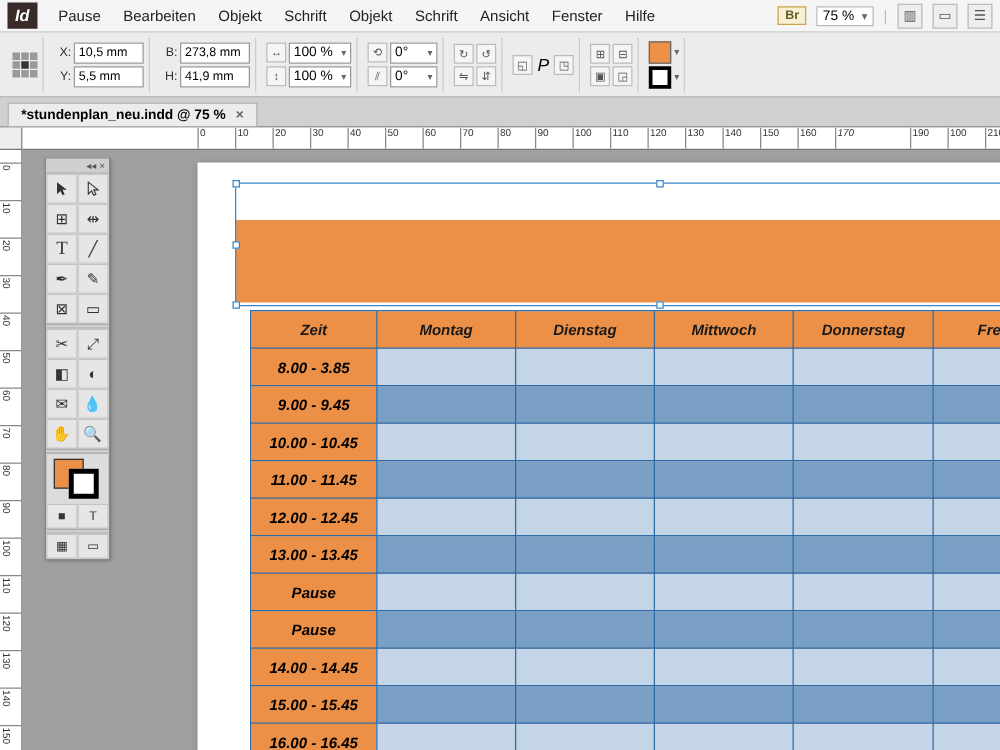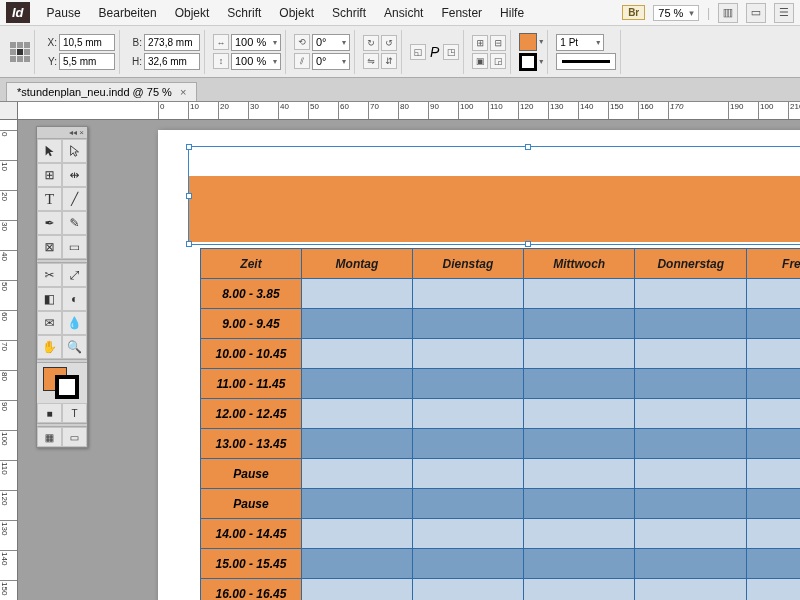--- a/index.html
+++ b/index.html
@@ -22,21 +22,21 @@
 .pct-input { width: 50px; height: 17px; border: 1px solid #999; background: #fff; font-size: 11px; padding: 0 3px; display: flex; align-items: center; justify-content: space-between; }
 .pct-input::after { content: "▾"; font-size: 8px; color: #666; }
 .mini-icon { width: 16px; height: 16px; border: 1px solid #bbb; background: #f5f5f5; display: flex; align-items: center; justify-content: center; font-size: 9px; color: #555; }
 .swatch { width: 18px; height: 18px; border: 1px solid #666; }
 .stroke-sel { width: 48px; height: 17px; border: 1px solid #999; background: #fff; display: flex; align-items: center; padding: 0 3px; font-size: 10px; gap: 4px; }
 .stroke-sel::after { content: "▾"; font-size: 8px; color: #666; margin-left: auto; }
 .stroke-sample { width: 60px; height: 17px; border: 1px solid #999; background: #fff; display: flex; align-items: center; justify-content: center; }
 .stroke-sample div { width: 48px; height: 3px; background: #000; }
 
 .tabbar { height: 24px; background: #d0d0d0; display: flex; align-items: flex-end; padding-left: 6px; border-bottom: 1px solid #888; }
-.doc-tab { background: #ececec; border: 1px solid #aaa; border-bottom: none; padding: 3px 10px; font-size: 11px; display: flex; align-items: center; gap: 8px; }
+.doc-tab { background: #ececec; border: 1px solid #aaa; border-bottom: none; padding: 3px 10px; font-size: 11px; display: flex; align-items: center; gap: 8px; font-weight: bold; }
 .doc-tab .close-x { font-size: 11px; color: #666; cursor: pointer; }
 
 .ruler-h { position: absolute; top: 102px; left: 18px; right: 0; height: 18px; background: #fff; border-bottom: 1px solid #777; font-size: 8px; overflow: hidden; }
 .ruler-h-inner { position: relative; height: 100%; }
 .ruler-tick { position: absolute; top: 0; height: 100%; border-left: 1px solid #888; padding-left: 1px; color: #333; display: flex; align-items: flex-start; }
 .ruler-v { position: absolute; top: 120px; left: 0; bottom: 0; width: 18px; background: #fff; border-right: 1px solid #777; font-size: 8px; overflow: hidden; }
 .ruler-v-inner { position: relative; width: 100%; height: 100%; }
 .ruler-vtick { position: absolute; left: 0; width: 100%; border-top: 1px solid #888; color: #333; writing-mode: vertical-lr; padding-top: 1px; }
 .ruler-corner { position: absolute; top: 102px; left: 0; width: 18px; height: 18px; background: #eee; border-right: 1px solid #777; border-bottom: 1px solid #777; }
 
@@ -121,21 +121,21 @@
         <span class="ctrl-input">5,5 mm</span>
       </div>
   </div>
   <div class="ctrl-grp">
     <div class="ctrl-row">
         <span class="ctrl-label">B:</span>
         <span class="ctrl-input">273,8 mm</span>
       </div>
     <div class="ctrl-row">
         <span class="ctrl-label">H:</span>
-        <span class="ctrl-input">32,6 mm</span>
+        <span class="ctrl-input">41,9 mm</span>
       </div>
   </div>
   <div class="ctrl-grp">
     <div class="ctrl-row">
         <span class="mini-icon">↔</span>
         <span class="pct-input">100 %</span>
       </div>
     <div class="ctrl-row">
         <span class="mini-icon">↕</span>
         <span class="pct-input">100 %</span>
@@ -180,30 +180,20 @@
   </div>
   <div class="ctrl-grp">
     <div class="ctrl-row">
       <div class="swatch" style="background:#ec9048"></div>
       <span style="font-size:8px;color:#666">▾</span>
     </div>
     <div class="ctrl-row">
       <div class="swatch" style="background:#fff;border:3px solid #000"></div>
       <span style="font-size:8px;color:#666">▾</span>
     </div>
-  </div>
-  <div class="ctrl-grp">
-    <div class="ctrl-row">
-        <span class="stroke-sel">1 Pt</span>
-      </div>
-    <div class="ctrl-row">
-        <div class="stroke-sample">
-          <div></div>
-        </div>
-      </div>
   </div>
 </div>
 
 <div class="tabbar">
   <div class="doc-tab">
     <span>*stundenplan_neu.indd @ 75 %</span>
     <span class="close-x">×</span>
   </div>
 </div>
 

